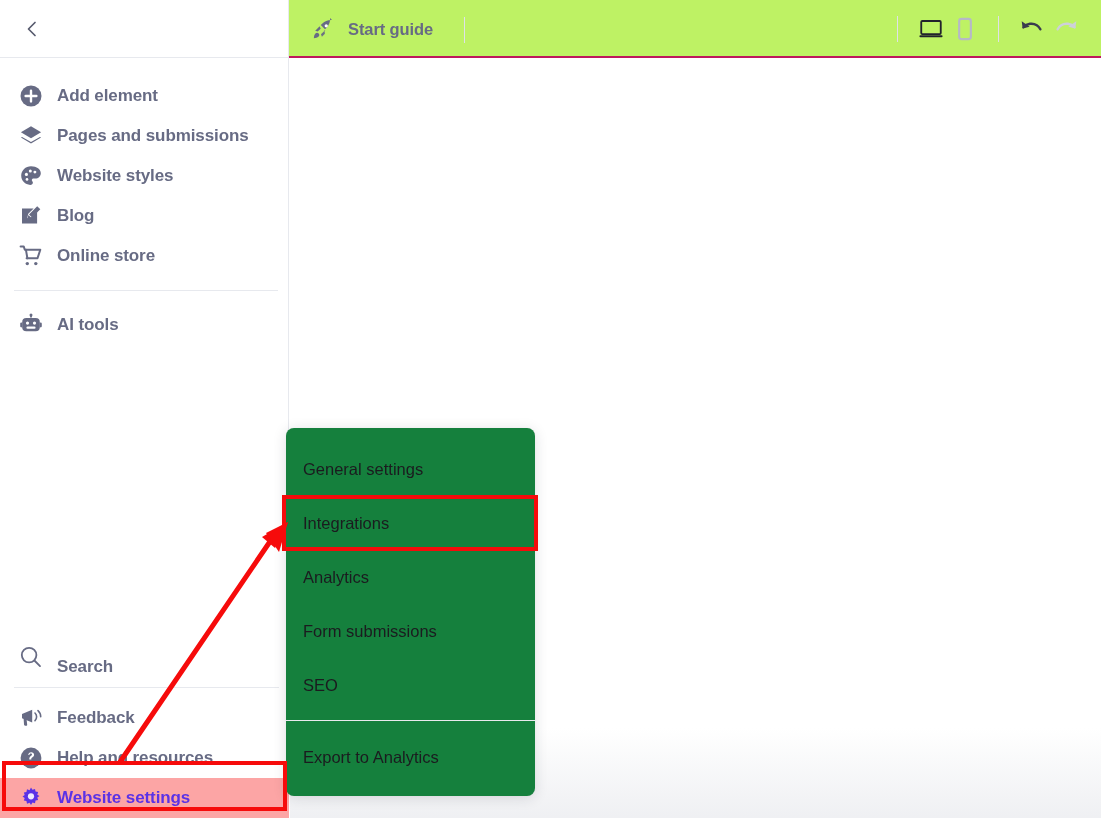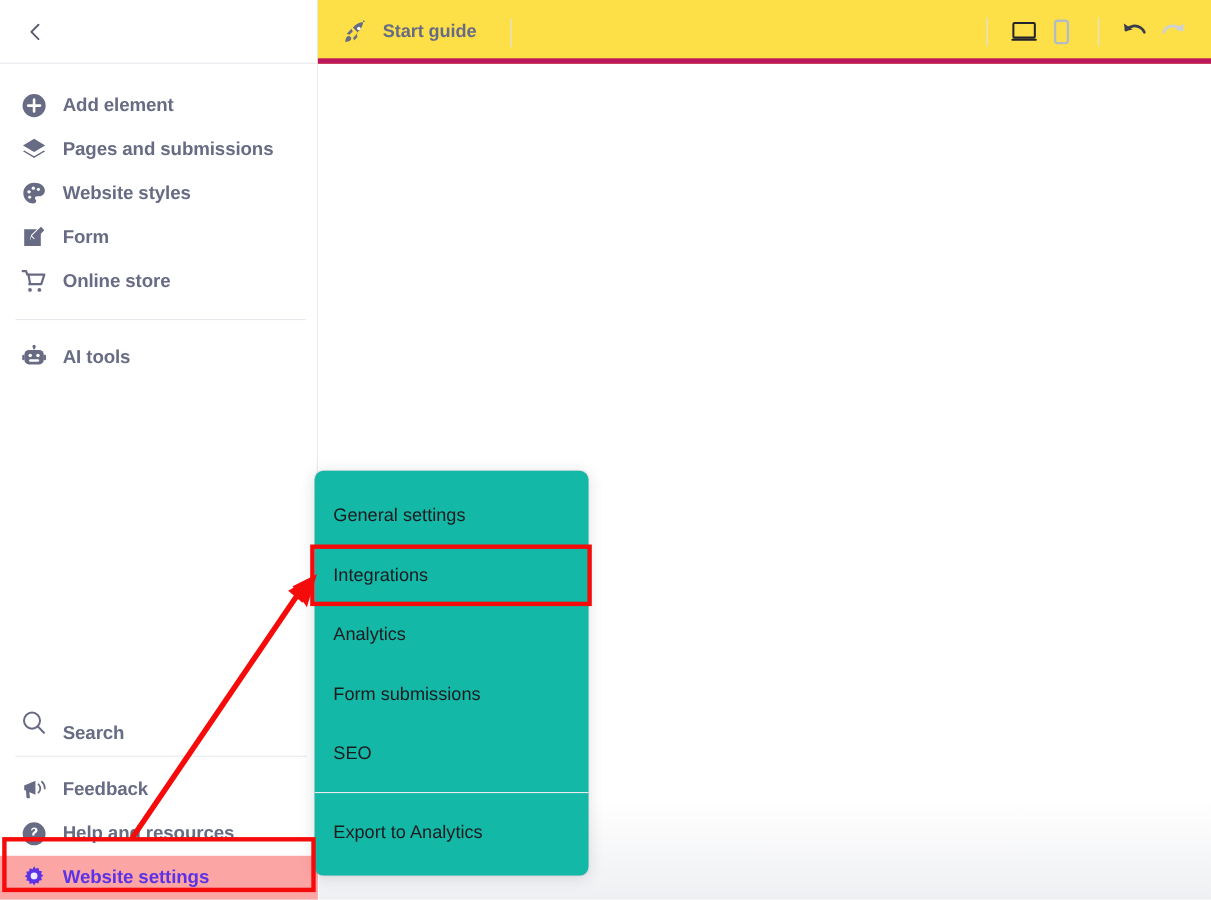--- a/index.html
+++ b/index.html
@@ -95,22 +95,22 @@
   .nav-item.active .nav-icon { color: #5b32e6; }
 
   .search-item .nav-label { font-weight: 700; margin-top: 19px; }
 
   
   .topbar {
     position: absolute;
     left: 289px; top: 0;
     width: 812px;
     height: 58px;
-    background: #fde047;
-    border-bottom: 5px solid #be185d;
+    background: #bef264;
+    border-bottom: 2px solid #be185d;
   }
 
   .start-guide {
     position: absolute;
     left: 20px; top: 13px;
     display: flex;
     align-items: center;
     height: 32px;
     cursor: pointer;
   }
@@ -172,21 +172,21 @@
     background: linear-gradient(to bottom, rgba(244,245,247,0) 0%, rgba(238,239,242,0.95) 100%);
     pointer-events: none;
   }
 
   
   .dropdown {
     position: absolute;
     left: 286px;
     top: 428px;
     width: 249px;
-    background: #14b8a6;
+    background: #15803d;
     border-radius: 8px;
     box-shadow: 0 2px 14px rgba(30,32,48,0.14), 0 0 1px rgba(30,32,48,0.10);
     padding-top: 14px;
     padding-bottom: 12px;
     z-index: 40;
   }
   .menu-item {
     height: 54px;
     display: flex;
     align-items: center;
@@ -277,21 +277,21 @@
       </div>
 
       <div class="nav-item">
         <span class="nav-icon">
           <svg width="24" height="24" viewBox="0 0 24 24">
             <path d="M3 4.4h11.6L9.3 9.7 8.2 14.2l4.5-1.1 5.4-5.4v11.9H3V4.4z" fill="#676b84"></path>
             <path d="M18.2 2.2l3.1 3.1-8.2 8.2-3.1-3.1 8.2-8.2z" fill="#676b84"></path>
             <path d="M9.4 11l2.8 2.8-3.9 1.1 1.1-3.9z" fill="#676b84"></path>
           </svg>
         </span>
-        <span class="nav-label">Form</span>
+        <span class="nav-label">Blog</span>
       </div>
 
       <div class="nav-item">
         <span class="nav-icon">
           <svg width="24" height="24" viewBox="0 0 24 24">
             <path d="M1.6 2.4h3.1l1.1 3.3h15.5l-2.8 8.6H7.6" stroke="#676b84" stroke-width="2" fill="none" stroke-linecap="round" stroke-linejoin="round"></path>
             <path d="M6.9 5.7l1.5 8.6" stroke="#676b84" stroke-width="2" fill="none" stroke-linecap="round"></path>
             <circle cx="8.3" cy="19.6" r="1.7" fill="#676b84"></circle>
             <circle cx="16.8" cy="19.6" r="1.7" fill="#676b84"></circle>
           </svg>

